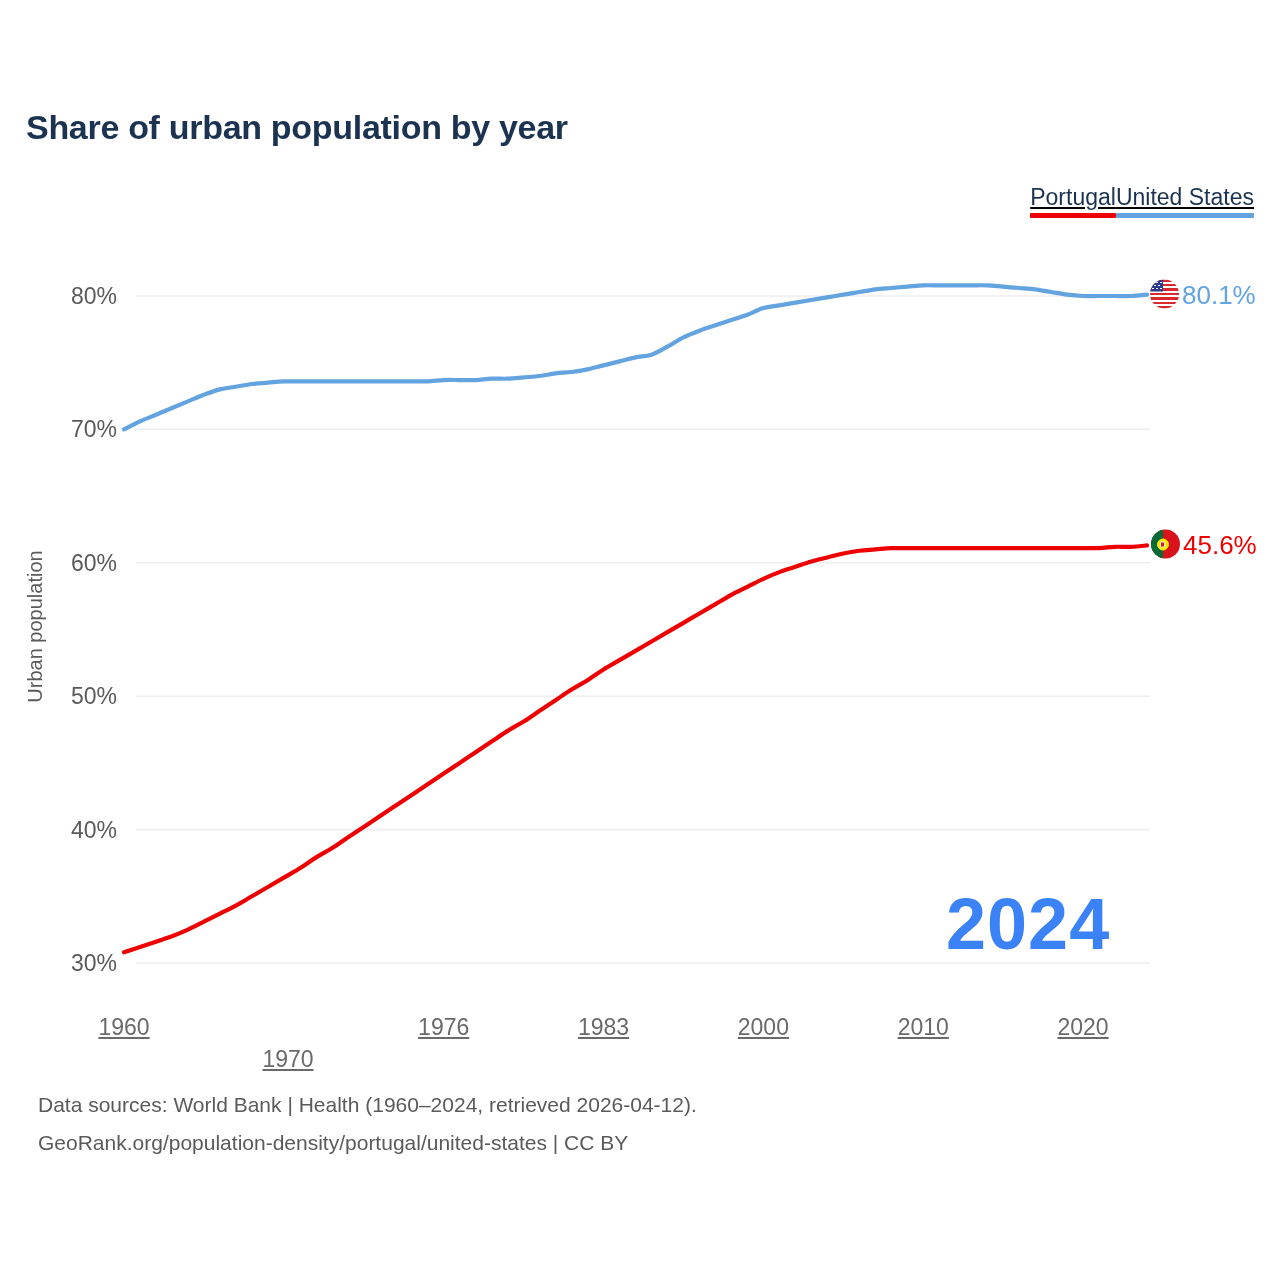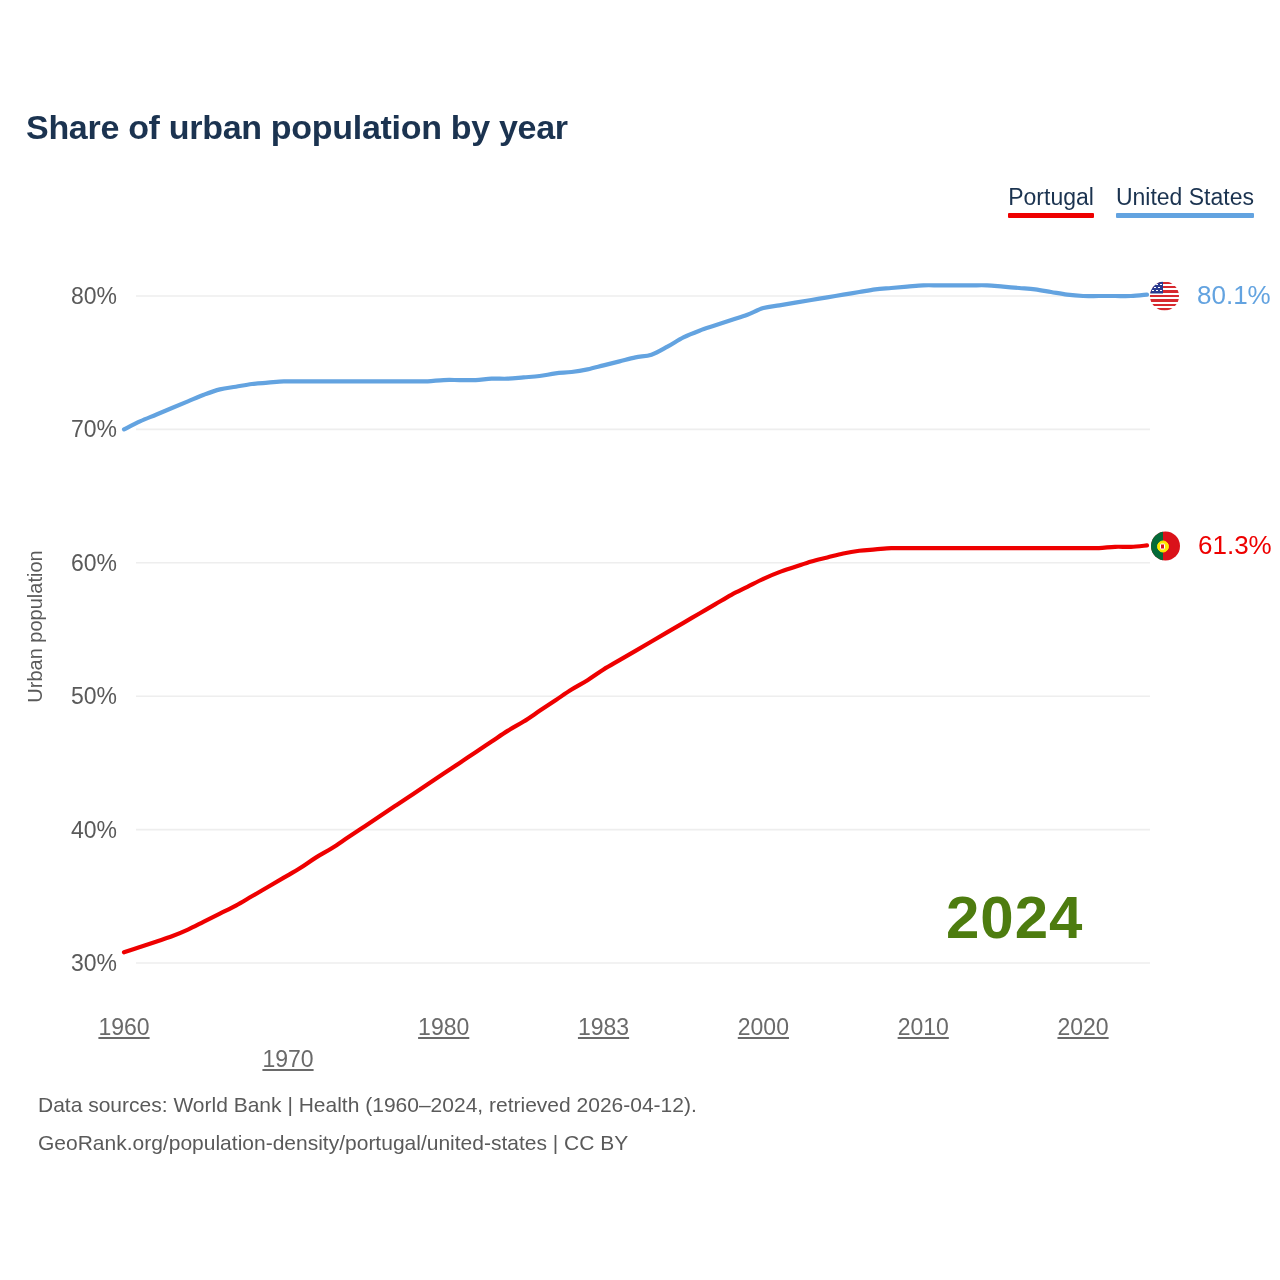--- a/index.html
+++ b/index.html
@@ -21,21 +21,21 @@
     letter-spacing:-0.3px;
     white-space:nowrap;
   }
 
   
   .legend {
     position:absolute;
     right:26px; top:183px;
     display:flex;
     align-items:flex-start;
-    gap:22px;
+    text-decoration:underline;
   }
   .legend-item {
     display:flex;
     flex-direction:column;
     align-items:center;
     cursor:pointer;
   }
   .legend-label {
     font-size:23px;
     color:#1b3350;
@@ -90,33 +90,33 @@
     transform-origin:center center;
     font-size:20px;
     color:#5a5a5a;
     white-space:nowrap;
   }
 
   
   .year-watermark {
     position:absolute;
     left:946px; top:888px;
-    font-size:60px;
+    font-size:72px;
     font-weight:bold;
-    color:#4d7c0f;
+    color:#3b82f6;
     letter-spacing:1px;
     line-height:1;
   }
 
   
   .endpoint {
     position:absolute;
     display:flex;
-    align-items:flex-end;
-    gap:18px;
+    align-items:flex-start;
+    gap:3px;
     transform:translateY(-50%);
   }
   .flag-dot {
     width:29px; height:29px;
     border-radius:50%;
     overflow:hidden;
     position:relative;
     flex:0 0 auto;
   }
   .endpoint-value {
@@ -225,21 +225,21 @@
       <div class="ytick" style="top: 829.6px;">40%</div>
       <div class="ytick" style="top: 696.2px;">50%</div>
       <div class="ytick" style="top: 562.8px;">60%</div>
       <div class="ytick" style="top: 429.4px;">70%</div>
       <div class="ytick" style="top: 296px;">80%</div>
     </div>
 
   <div id="xticks">
       <div class="xtick" style="left: 124px;">1960</div>
       <div class="xtick" style="left: 288px; margin-top: 32px;">1970</div>
-      <div class="xtick" style="left: 443.688px;">1980</div>
+      <div class="xtick" style="left: 443.688px;">1976</div>
       <div class="xtick" style="left: 603.531px;">1983</div>
       <div class="xtick" style="left: 763.375px;">2000</div>
       <div class="xtick" style="left: 923.219px;">2010</div>
       <div class="xtick" style="left: 1083.06px;">2020</div>
     </div>
 
   <div class="yaxis-title">Urban population</div>
 
   <div class="year-watermark">2024</div>
 
@@ -249,21 +249,21 @@
         <span class="canton"></span>
     </span>
     <span class="endpoint-value" id="endpoint-us-value" style="color: rgb(99, 163, 224);">80.1%</span>
   </div>
 
   <div class="endpoint" id="endpoint-pt" style="left: 1151px; top: 545.458px;">
     <span class="flag-dot flag-pt">
       <span class="green"></span>
         <span class="arms"></span>
     </span>
-    <span class="endpoint-value" id="endpoint-pt-value" style="color: rgb(238, 0, 0);">61.3%</span>
+    <span class="endpoint-value" id="endpoint-pt-value" style="color: rgb(238, 0, 0);">45.6%</span>
   </div>
 
   <div class="footer">
     <div>Data sources: World Bank | Health (1960–2024, retrieved 2026-04-12).</div>
     <div>GeoRank.org/population-density/portugal/united-states | CC BY</div>
   </div>
 
 </div>
 
 </body></html>

